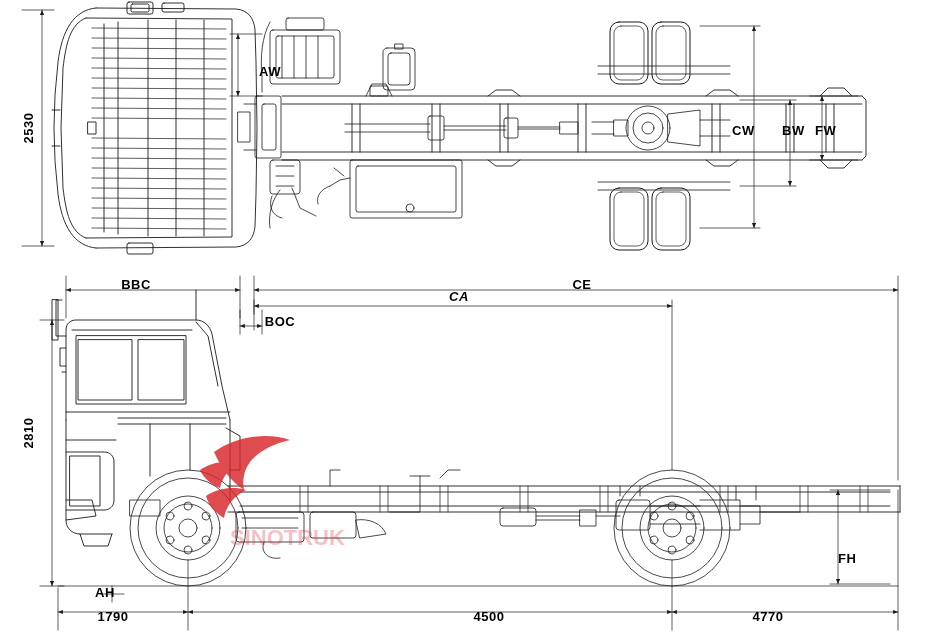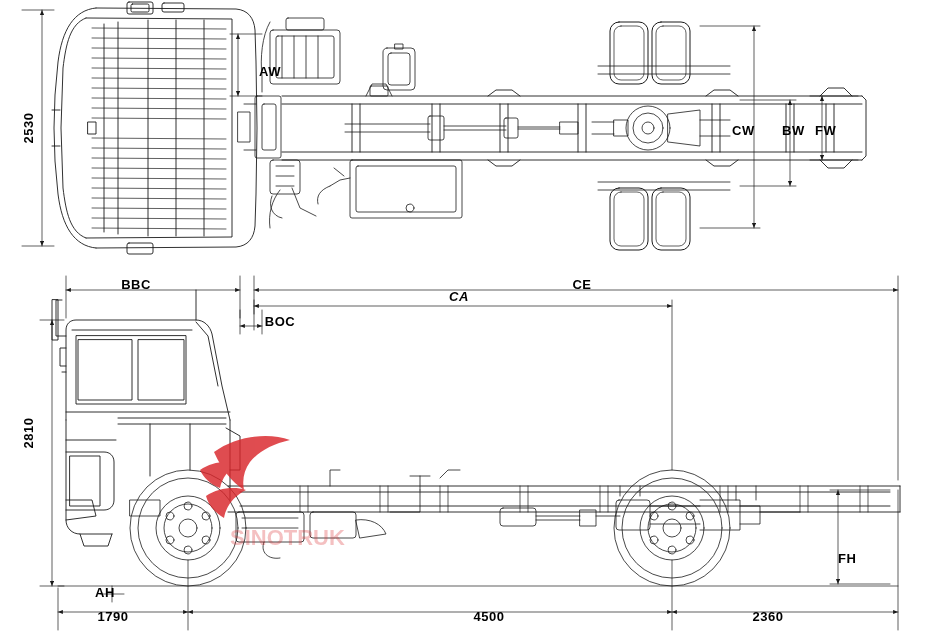--- a/index.html
+++ b/index.html
@@ -376,15 +376,15 @@
   <div class="dim-label vertical" style="left:28px; top:433px; transform: translate(-50%,-50%) rotate(-90deg);">2810</div>
 
   <div class="dim-label" style="left:838px; top:534px; transform: translate(0,-50%); margin-top: 24px;">FH</div>
 
   <div class="dim-label" style="left:105px; top:592px; transform: translate(-50%,-50%);">AH</div>
 
   <div class="dim-label" style="left:113px; top:616px; transform: translate(-50%,-50%);">1790</div>
 
   <div class="dim-label" style="left:441px; top:616px; transform: translate(-50%,-50%); margin-left: 48px;">4500</div>
 
-  <div class="dim-label" style="left:768px; top:616px; transform: translate(-50%,-50%);">2360</div>
+  <div class="dim-label" style="left:768px; top:616px; transform: translate(-50%,-50%);">4770</div>
 
 </div>
 
 </body></html>

